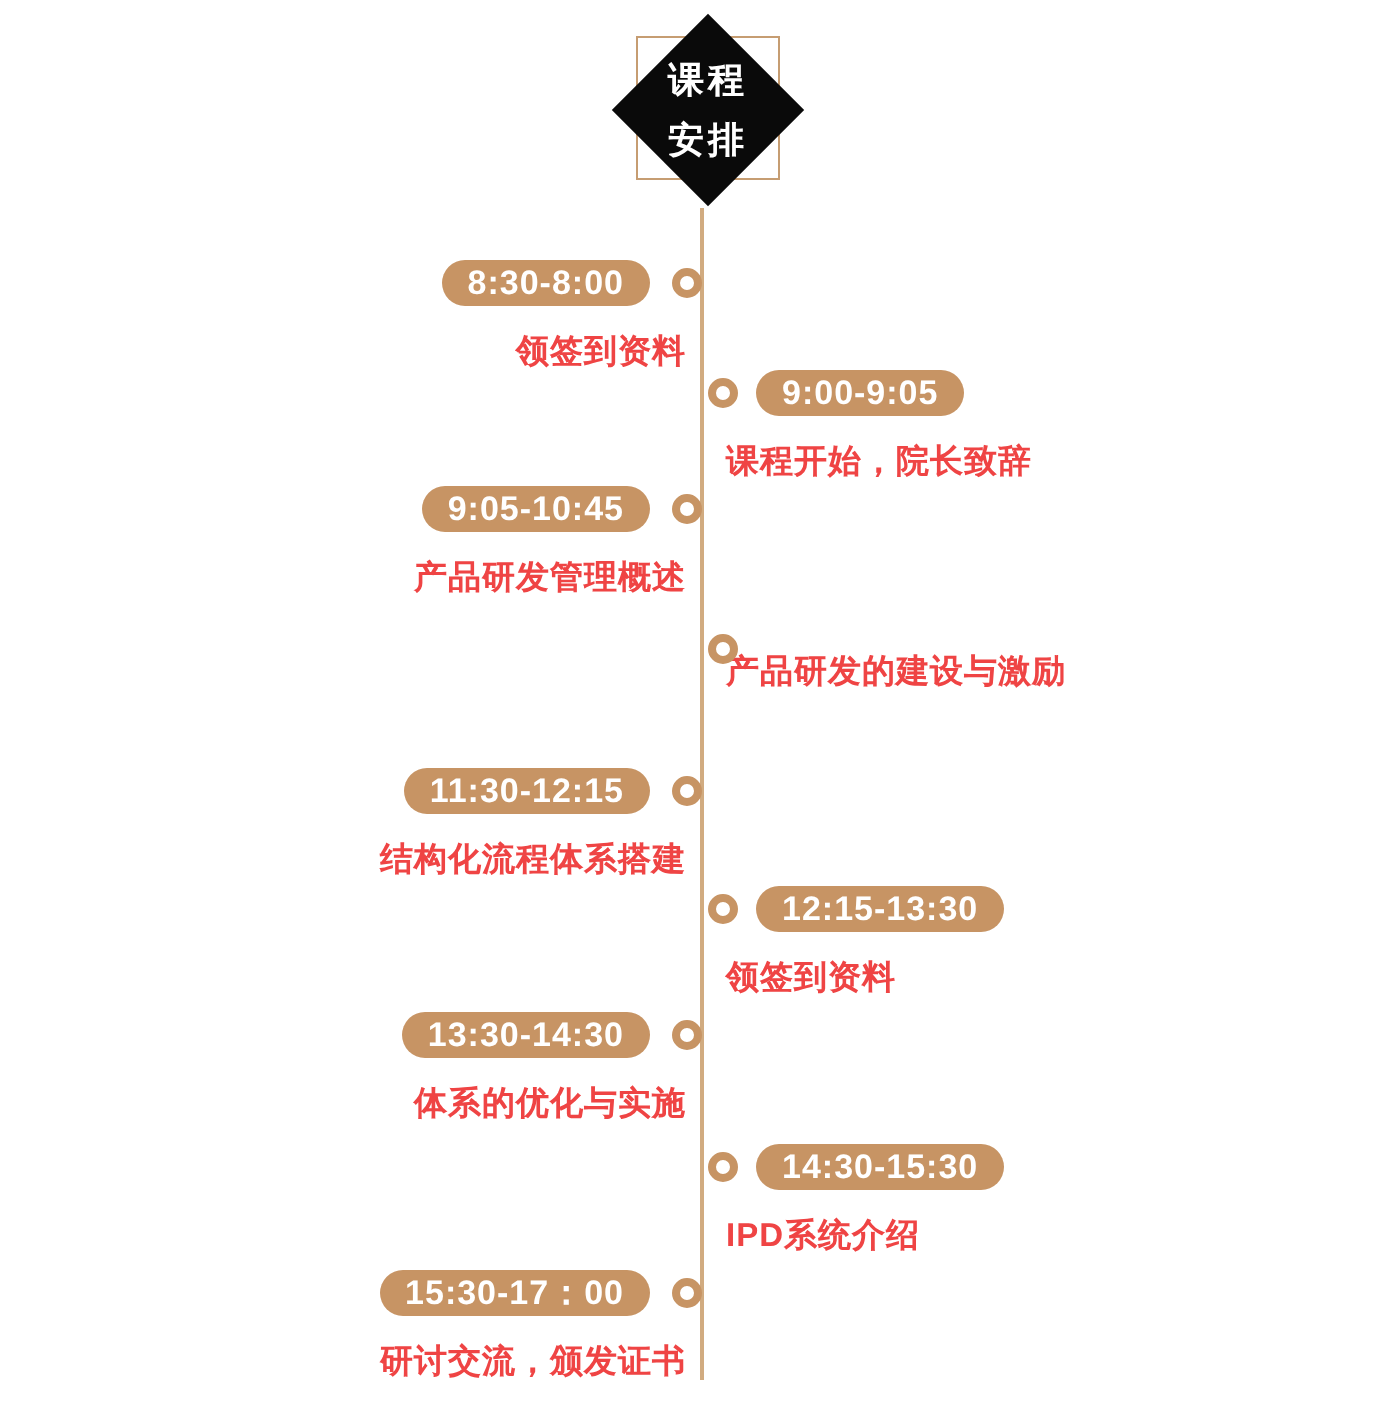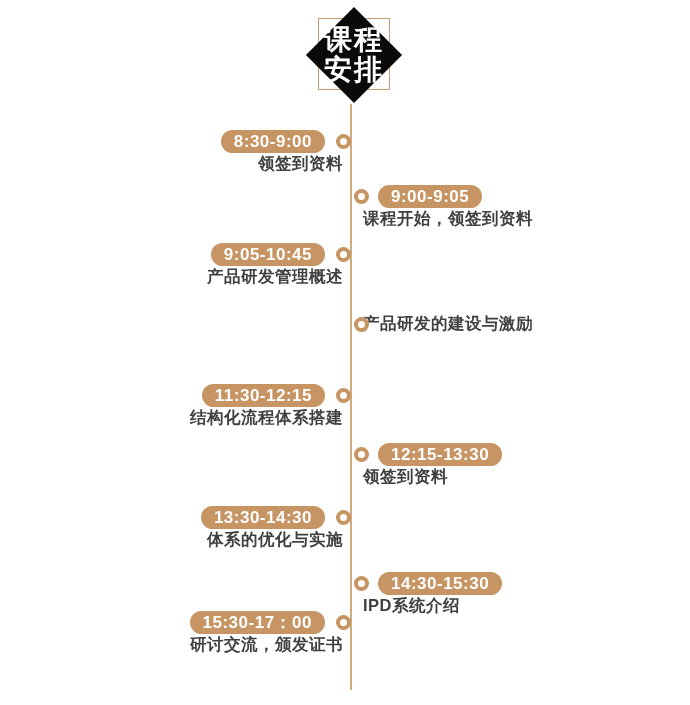--- a/index.html
+++ b/index.html
@@ -13,58 +13,58 @@
   .outline-square{
     position:absolute;left:318px;top:18px;width:70px;height:70px;
     border:1px solid #c69d72;background:transparent;z-index:1;
   }
   .diamond{
     position:absolute;left:320px;top:21px;width:68px;height:68px;
     background:#0a0a0a;transform:rotate(45deg);z-index:2;
   }
   .diamond-text{
     position:absolute;left:304px;top:25px;width:100px;z-index:3;
-    color:#ffffff;font-weight:bold;font-size:28px;line-height:30px;
+    color:#ffffff;font-weight:bold;font-size:18px;line-height:30px;
     text-align:center;letter-spacing:2px;
   }
 
   
   .spine{
     position:absolute;left:350px;top:104px;width:2px;height:586px;
     background:var(--line,#d1ab80);z-index:1;
   }
 
   
   .entries{position:absolute;inset:0;z-index:2;}
   .entry{position:absolute;left:0;right:0;height:60px;}
   .entry:nth-child(1){top:130px;}
   .entry:nth-child(2){top:185px;}
   .entry:nth-child(3){top:243px;padding-left:30px;}
   .entry:nth-child(4){top:313px;}
   .entry:nth-child(5){top:384px;}
   .entry:nth-child(6){top:443px;}
   .entry:nth-child(7){top:506px;text-decoration:underline;}
   .entry:nth-child(8){top:572px;}
-  .entry:nth-child(9){top:611px;padding-left:27px;}
+  .entry:nth-child(9){top:635px;padding-left:27px;}
 
   .entry .inner{position:absolute;top:0;}
   .entry.left  .inner{left:0;right:347px;text-align:right;}
   .entry.right .inner{left:363px;right:1px;text-align:left;}
 
   .pill{
     display:inline-block;height:23px;line-height:23px;padding:0 13px;
     border-radius:12px;background:var(--accent,#c79464);
     color:#ffffff;font-weight:bold;font-size:17px;letter-spacing:0.5px;
     white-space:nowrap;
   }
   .entry.left  .pill{margin-right:18px;}
   .entry.right .pill{margin-left:15px;}
 
   .desc{
-    font-size:16.5px;font-weight:bold;color:#404040;
+    margin-top:12px;font-size:16.5px;font-weight:bold;color:#ef4444;
     letter-spacing:0.5px;white-space:nowrap;
   }
 
   .dot{
     position:absolute;top:4px;width:7px;height:7px;border-radius:50%;
     background:#ffffff;border:4px solid var(--accent,#c79464);
   }
   .entry.left  .dot{left:336px;}
   .entry.right .dot{left:-9px;}
 </style>
@@ -79,30 +79,30 @@
     <div>课程</div>
     <div>安排</div>
   </div>
 
   <div class="spine"></div>
 
   <div class="entries" id="entries">
     <div class="entry left">
       <div class="inner">
         <span class="dot"></span>
-        <div><span class="pill">8:30-9:00</span></div>
+        <div><span class="pill">8:30-8:00</span></div>
         <div class="desc">领签到资料</div>
       </div>
     </div>
 
     <div class="entry right">
       <div class="inner">
         <span class="dot"></span>
         <div><span class="pill">9:00-9:05</span></div>
-        <div class="desc">课程开始，领签到资料</div>
+        <div class="desc">课程开始，院长致辞</div>
       </div>
     </div>
 
     <div class="entry left">
       <div class="inner">
         <span class="dot"></span>
         <div><span class="pill">9:05-10:45</span></div>
         <div class="desc">产品研发管理概述</div>
       </div>
     </div>

